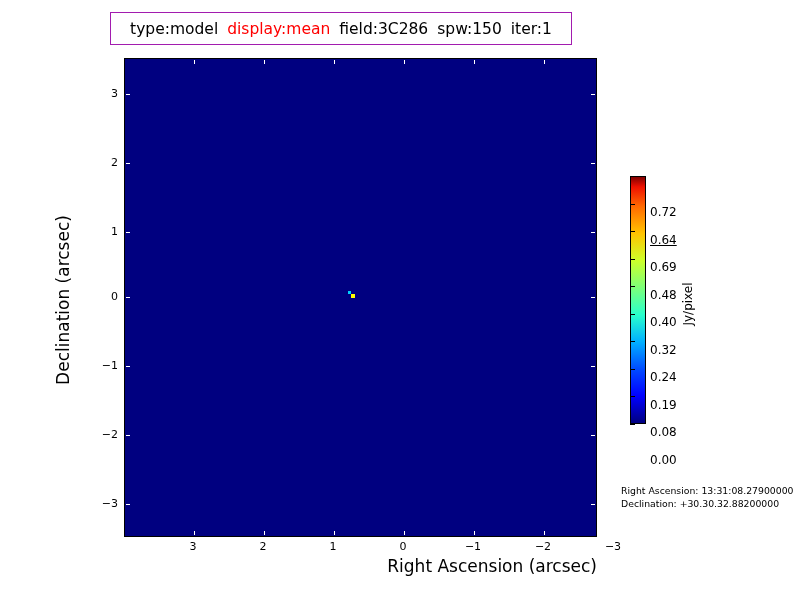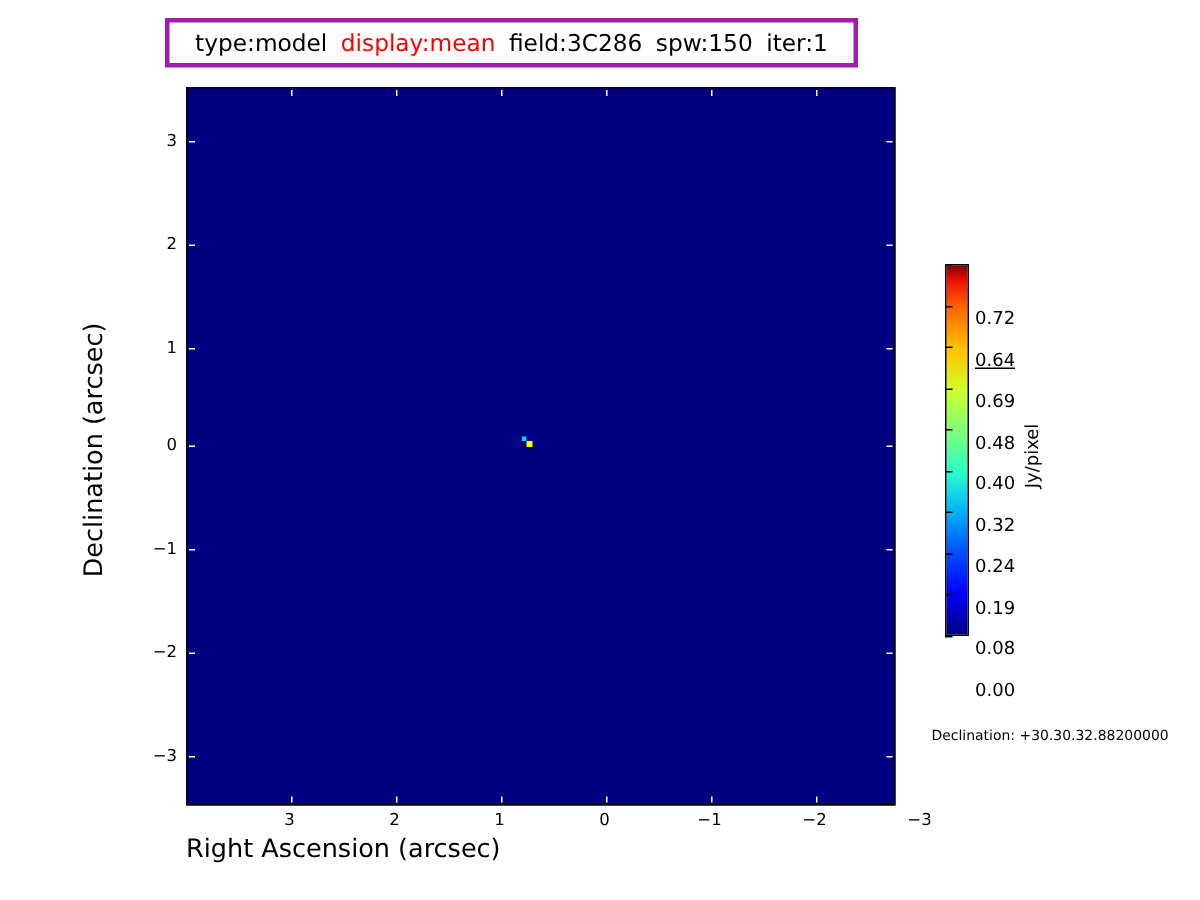--- a/index.html
+++ b/index.html
@@ -17,21 +17,21 @@
   }
 
   
   #title-box {
     position: absolute;
     left: 110px;
     top: 12px;
     width: 462px;
     height: 33px;
     box-sizing: border-box;
-    border: 3px solid #a21caf;
+    border: 1px solid #a21caf;
     background: #ffffff;
     display: flex;
     align-items: center;
     justify-content: center;
     white-space: nowrap;
   }
   #title-box .seg {
     font-size: 15.5px;
     color: #000000;
     padding: 0 0px;
@@ -114,21 +114,21 @@
     top: 58px;
     width: 46px;
     height: 479px;
   }
 
   #xaxis-title {
     position: absolute;
     left: 124px;
     top: 556px;
     width: 473px;
-    text-align: left;
+    text-align: right;
     font-size: 17px;
     color: #000000;
   }
   #yaxis-title {
     position: absolute;
     left: -137px;
     top: 290px;
     width: 400px;
     text-align: center;
     font-size: 17px;
@@ -295,14 +295,15 @@
 <div class="cbar-lab" style="top:279px;">0.40</div>
 <div class="cbar-lab" style="top:307px;">0.32</div>
 <div class="cbar-lab" style="top:334px;">0.24</div>
 <div class="cbar-lab" style="top:362px;">0.19</div>
 <div class="cbar-lab" style="top:389px;">0.08</div>
 <div class="cbar-lab" style="top:417px;">0.00</div>
 
 <div id="cbar-title">Jy/pixel</div>
 
 <div id="refpos">
+  <div class="row">Right Ascension: 13:31:08.27900000</div>
   <div class="row">Declination: +30.30.32.88200000</div>
 </div>
 
 </body></html>

